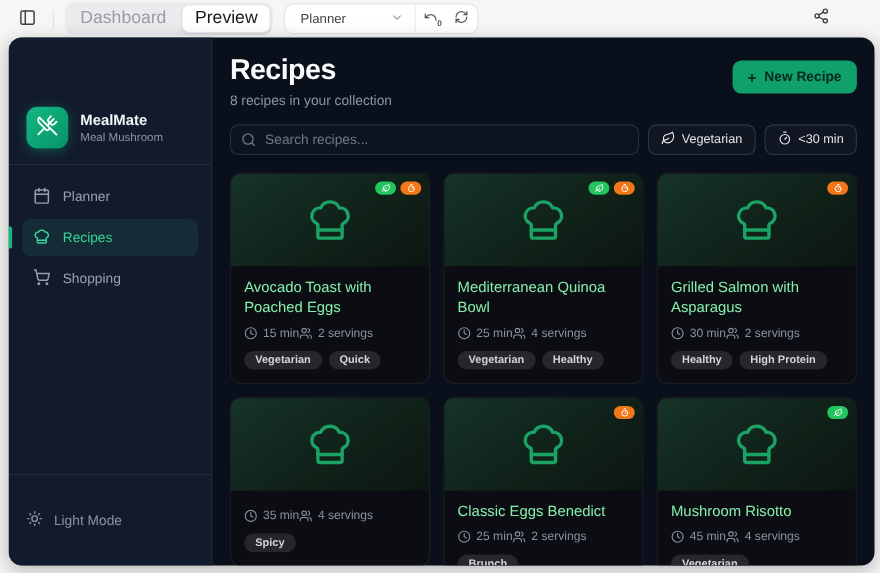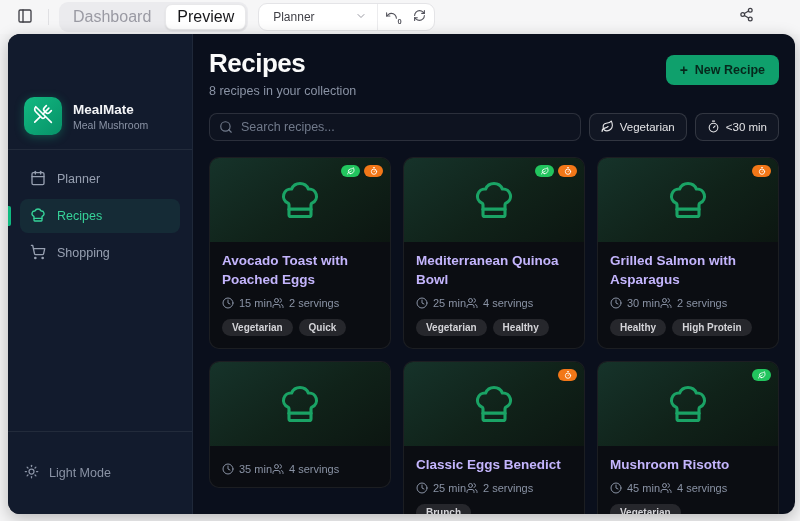--- a/index.html
+++ b/index.html
@@ -136,21 +136,21 @@
   }
   .card-img > svg { color:#1aa365; }
   .badges { position:absolute; top:7px; right:7px; display:flex; gap:4px; }
   .badge {
     height:12px; min-width:19px; border-radius:7px; display:flex; align-items:center;
     justify-content:center; color:#ffffff;
   }
   .badge.veg { background:#22c55e; }
   .badge.quick { background:#f27718; }
   .card-body { padding:10px 12px 12px; }
-  .card-title { font-size:13.5px; font-weight:700; color:#c4b5fd; line-height:1.4; }
+  .card-title { font-size:13.5px; font-weight:400; color:#86efac; line-height:1.4; }
   .card-meta { display:flex; align-items:center; margin-top:7px; }
   .meta { display:flex; align-items:center; gap:5px; font-size:11px; color:#8a93a5; }
   .card-tags { display:flex; gap:6px; margin-top:10px; flex-wrap:wrap; }
   .tag {
     background:#26272c; color:#d4d4d8; font-size:10px; font-weight:600;
     padding:3px 10px; border-radius:999px;
   }
 </style>
 </head>
 <body>
@@ -521,20 +521,23 @@
         <span class="meta">
           <svg width="12" height="12" viewBox="0 0 24 24" fill="none" stroke="currentColor" stroke-width="2" stroke-linecap="round" stroke-linejoin="round">
                   <path d="M16 21v-2a4 4 0 0 0-4-4H6a4 4 0 0 0-4 4v2"></path>
                   <circle cx="9" cy="7" r="4"></circle>
                   <path d="M22 21v-2a4 4 0 0 0-3-3.87"></path>
                   <path d="M16 3.13a4 4 0 0 1 0 7.75"></path>
                 </svg>
           <span class="s">4 servings</span>
         </span>
       </div>
+      <div class="card-tags">
+              <span class="tag">Spicy</span>
+            </div>
     </div>
   </article>
 
   <article class="card">
     <div class="card-img">
       <span class="badges">
               <span class="badge quick">
                 <svg width="8" height="8" viewBox="0 0 24 24" fill="none" stroke="currentColor" stroke-width="2.6" stroke-linecap="round" stroke-linejoin="round">
                   <path d="M10 2h4"></path>
                   <path d="m12 14 3-3"></path>

